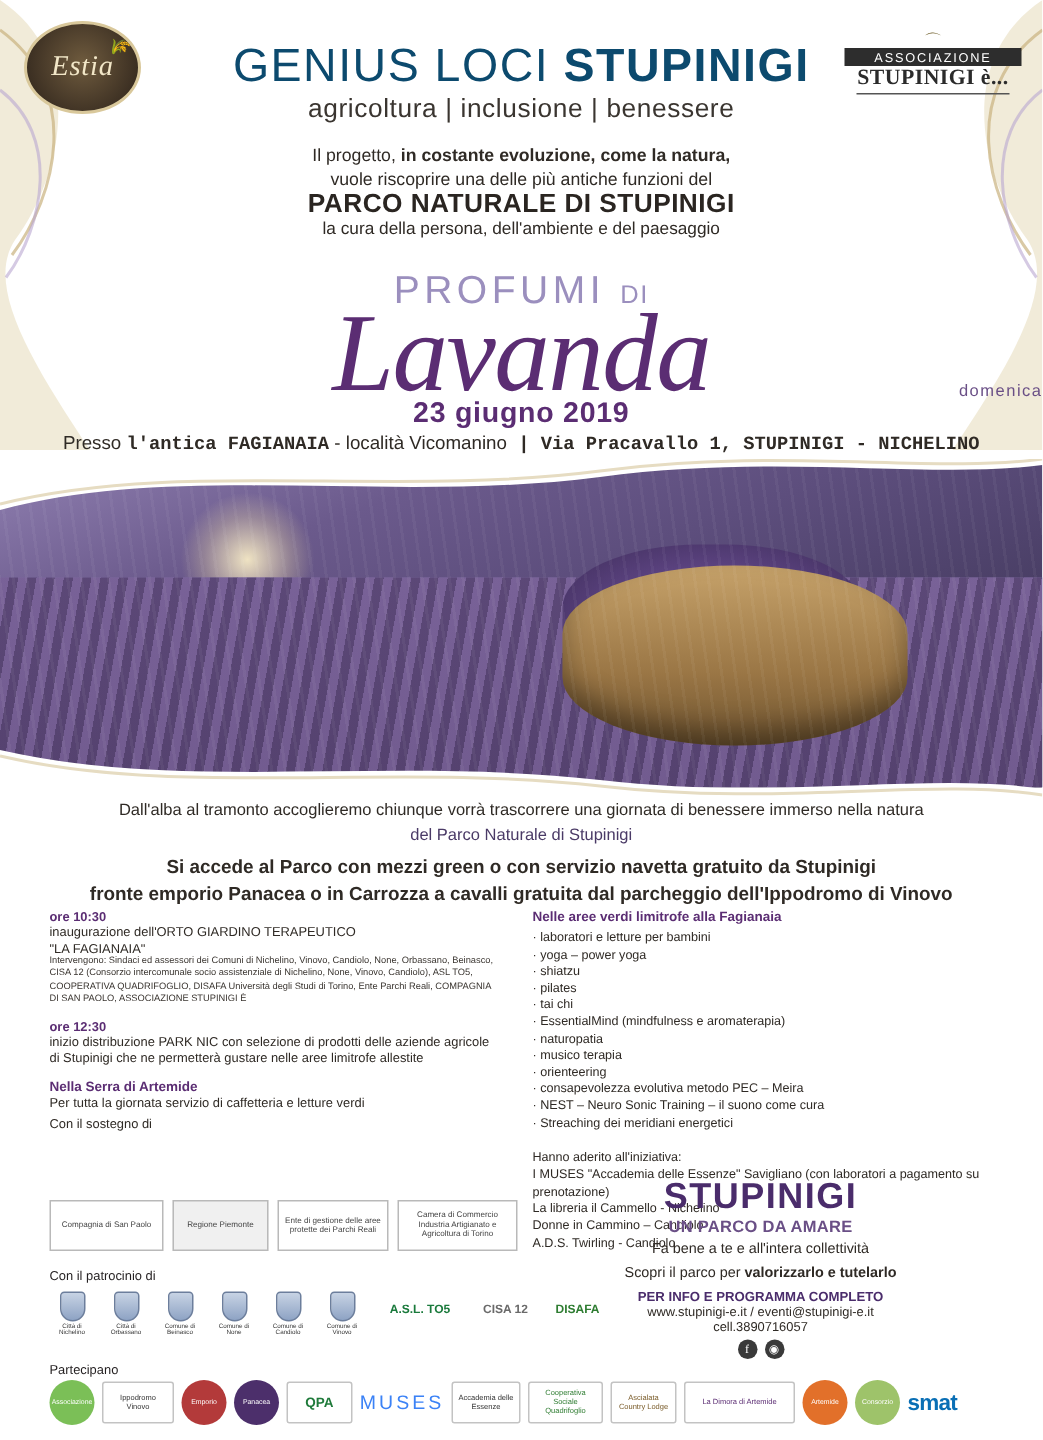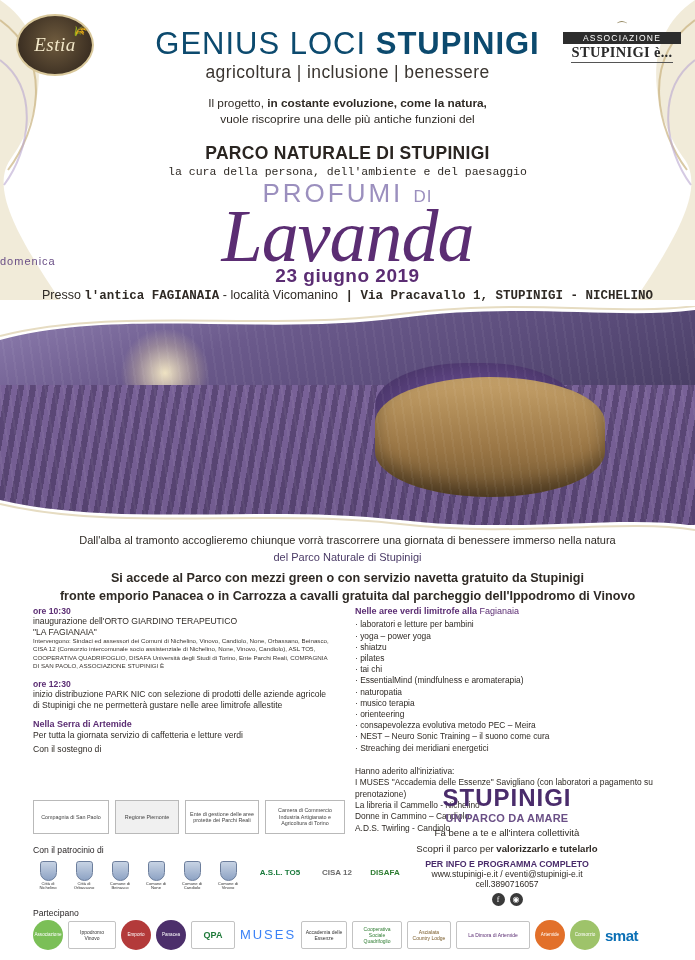--- a/index.html
+++ b/index.html
@@ -60,37 +60,37 @@
     font-size:17.5px; color:#3a3530; letter-spacing:.4px;
   }
 
   .intro {
     position:absolute; left:0; right:0; top:96px; text-align:center;
     font-size:11.8px; line-height:15.5px; color:#2f2a25;
   }
   .intro .b { font-weight:bold; }
   .intro .parco {
     display:block; font-size:17.5px; font-weight:bold; letter-spacing:.3px;
-    margin-top:19px; color:#2a2521;
-  }
-  .intro .cura { display:block; font-size:11.5px; margin-top:2px;font-family:Liberation Mono, monospace; }
+    margin-top:1px; color:#2a2521;
+  }
+  .intro .cura { display:block; font-size:11.5px; margin-top:2px; }
 
   
   .profumi {
     position:absolute; left:0; right:0; top:178px; text-align:center;
     font-size:26px; color:#9b8fbe; letter-spacing:3px; font-weight:300;
   }
   .profumi .di { font-size:17px; letter-spacing:1px; }
   .lavanda {
     position:absolute; left:0; right:0; top:190px; text-align:center;
     font-family:"Liberation Serif", serif; font-style:italic;
     font-size:74px; color:#5b2d73; line-height:92px; letter-spacing:-1px;
   }
   .domenica {
-    position:absolute; left:0; right:0; top:255px; text-align:left;
+    position:absolute; left:0; right:0; top:255px; text-align:right;
     font-size:11px; color:#6a4f86; letter-spacing:1px;
   }
   .datatxt {
     position:absolute; left:0; right:0; top:265px; text-align:center;
     font-size:19px; font-weight:bold; color:#5b2d73; letter-spacing:.5px;
   }
 
   .presso {
     position:absolute; left:0; right:0; top:288px; text-align:center;
     font-size:12.5px; color:#2f2a25;
@@ -159,21 +159,21 @@
     position:absolute; left:355px; top:606px; width:300px;
     font-size:8.6px; line-height:11.4px; color:#2f2a25;
   }
   .ore { font-size:8.6px; font-weight:bold; color:#5b2d73; }
   .evt-title { font-size:8.6px; }
   .evt-sub { font-size:8.6px; }
   .tiny { font-size:6.2px; line-height:8.2px; color:#3a3530; }
   .blk { margin-bottom:9px; }
   .serra { font-weight:bold; color:#5b2d73; font-size:9px; }
   .aree-title { font-weight:bold; font-size:9px; color:#5b2d73; }
-  .aree-title .light { color:#5b2d73; font-weight:normal; }
+  .aree-title .light { color:#5b2d73; font-weight:bold; }
   .list { margin:2px 0 0 0; padding:0; list-style:none; }
   .list li { font-size:8.4px; line-height:11.2px; }
   .hanno { margin-top:12px; font-size:8.4px; line-height:11.4px; }
   .hanno .h-title { font-weight:normal; }
 
   
   .sost-label {
     position:absolute; left:33px; top:744px; font-size:8.6px; color:#2f2a25;
   }
   .sost-row { position:absolute; left:33px; top:800px; display:flex; gap:6px; align-items:center; }

